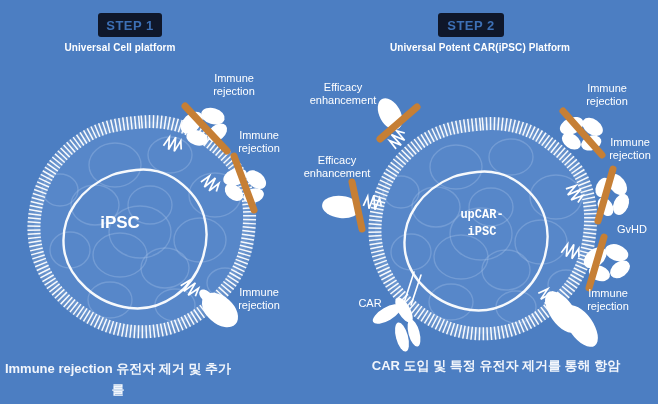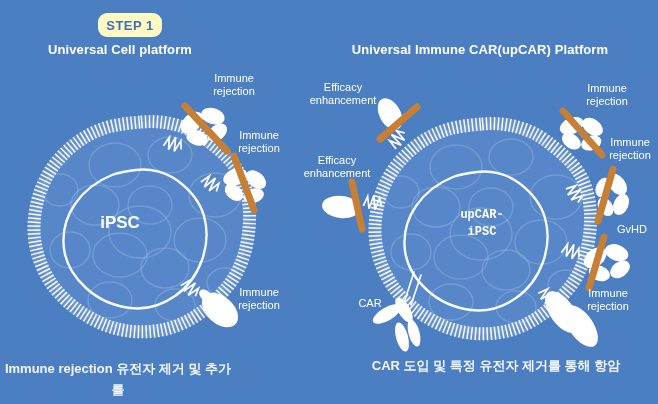--- a/index.html
+++ b/index.html
@@ -4,27 +4,27 @@
 <style>
   html,body{margin:0;padding:0;background:#333;}
   .stage{
     position:relative;width:658px;height:404px;overflow:hidden;
     background:var(--background,#4C7EC2);
     font-family:"Liberation Sans","DejaVu Sans",sans-serif;
     color:#fff;
   }
   .stage svg{position:absolute;left:0;top:0;}
   .step-badge{
-    position:absolute;height:24px;background:#fef9c3;border-radius:9px;
+    position:absolute;height:24px;background:#0f172a;border-radius:3px;
     display:flex;align-items:center;justify-content:center;
     font-size:13px;font-weight:600;color:var(--badge-text,#3D70B6);
     letter-spacing:.5px;
   }
   .panel-title{
-    position:absolute;text-align:center;font-size:13px;font-weight:700;
+    position:absolute;text-align:center;font-size:10px;font-weight:700;
     color:#FFFFFF;letter-spacing:.1px;
   }
   .marker-label{
     position:absolute;text-align:center;font-size:11px;line-height:12.5px;
     color:#FFFFFF;font-weight:400;
   }
   .cell-label{
     position:absolute;text-align:center;font-weight:700;color:#FFFFFF;
   }
   .cell-label.one{font-size:17px;}
@@ -165,21 +165,24 @@
   <div class="marker-label" style="left:232px;top:129px;width:54px;">Immune rejection</div>
   <div class="marker-label" style="left:232px;top:286px;width:54px;">Immune rejection</div>
 
   <div class="cell-label one" style="left:80px;top:213px;width:80px;">iPSC</div>
 
   <div class="caption" style="left:0px;top:358px;width:236px;">
     <div>Immune rejection 유전자 제거 및 추가를</div>
     <div>통한 면역반응 제어</div>
   </div>
 
-  <div class="panel-title" style="left:322px;top:42px;width:316px;">Universal Immune CAR(upCAR) Platform</div>
+  <div class="step-badge" style="left:438px;top:13px;width:66px;">
+    <span>STEP 2</span>
+  </div>
+  <div class="panel-title" style="left:322px;top:42px;width:316px;">Universal Potent CAR(iPSC) Platform</div>
 
   <div class="marker-label" style="left:306px;top:81px;width:74px;">Efficacy enhancement</div>
   <div class="marker-label" style="left:300px;top:154px;width:74px;">Efficacy enhancement</div>
   <div class="marker-label" style="left:579px;top:82px;width:56px;">Immune rejection</div>
   <div class="marker-label" style="left:602px;top:136px;width:56px;">Immune rejection</div>
   <div class="marker-label" style="left:610px;top:223px;width:44px;">GvHD</div>
   <div class="marker-label" style="left:580px;top:287px;width:56px;">Immune rejection</div>
   <div class="marker-label" style="left:348px;top:289px;width:44px;margin-top:8px;">CAR</div>
 
   <div class="cell-label two" style="left:422px;top:207px;width:120px;">

